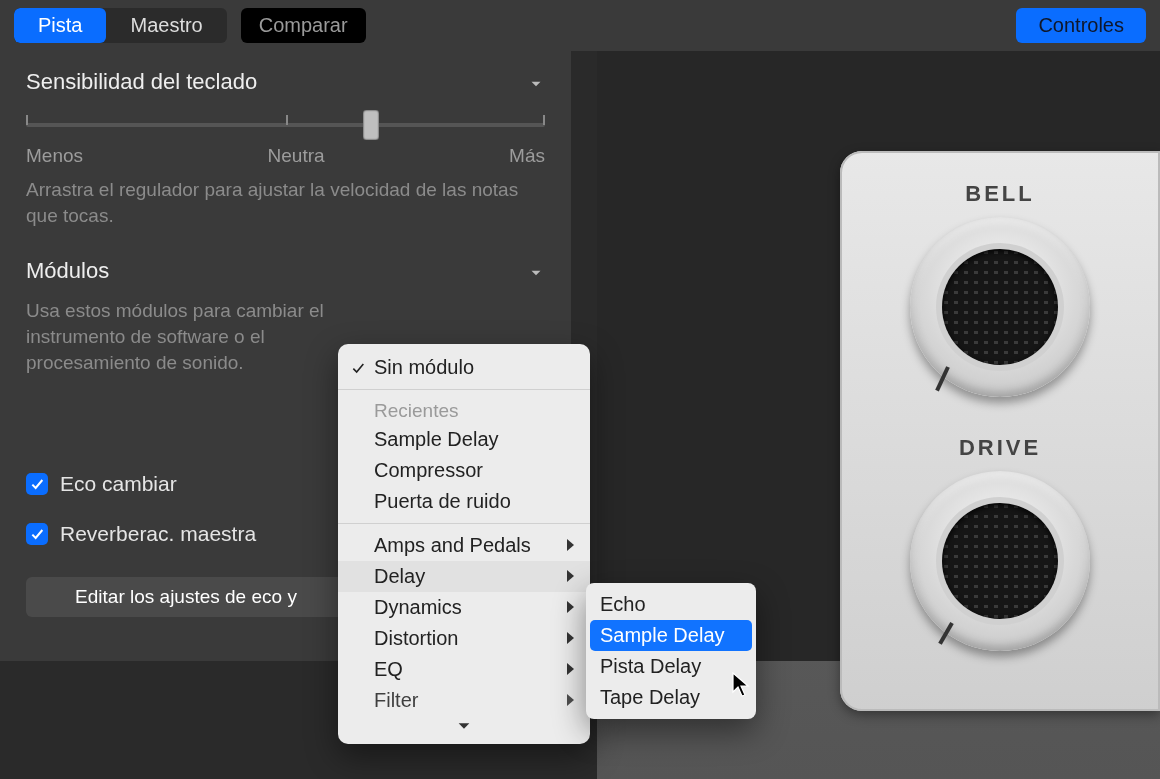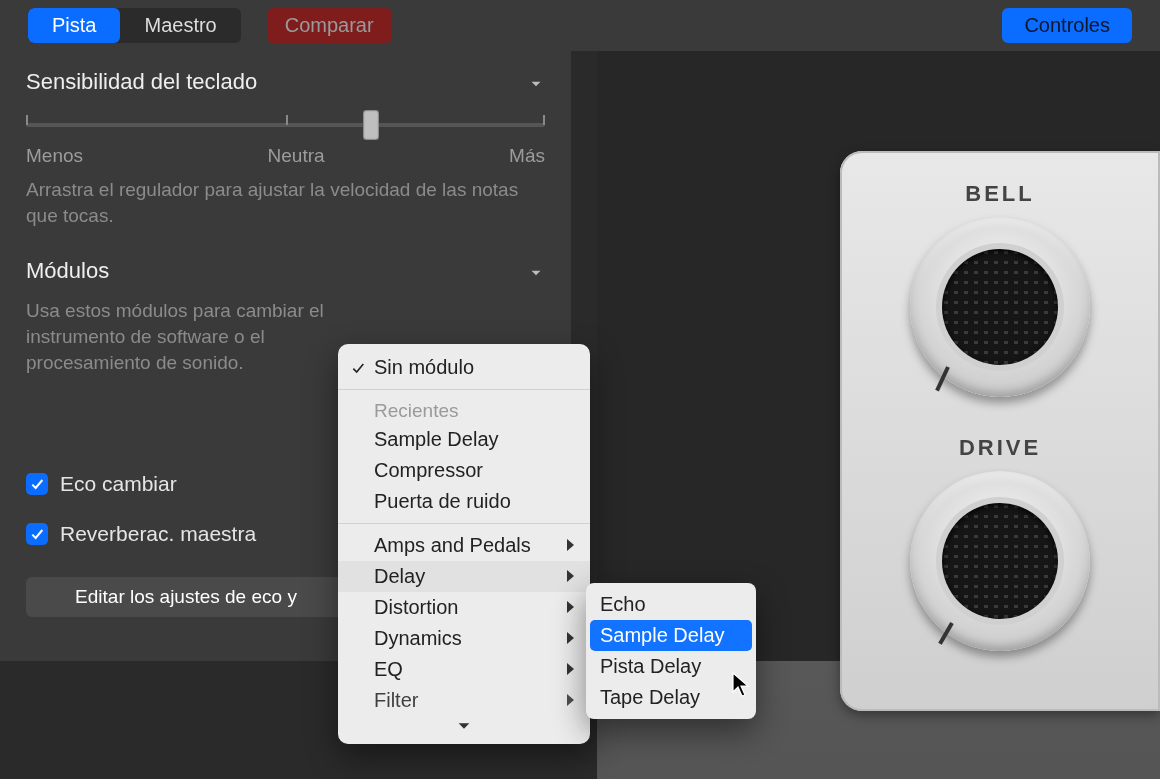--- a/index.html
+++ b/index.html
@@ -2,23 +2,22 @@
 <html><head>
 <meta charset="utf-8">
 <style>
   * { box-sizing: border-box; margin: 0; padding: 0; }
   html, body { width: 1160px; height: 779px; overflow: hidden; font-family: -apple-system, "Helvetica Neue", Arial, sans-serif; }
   body { background: #2a2a2a; position: relative; }
 
   
   .toolbar {
     display: flex; align-items: center;
-    padding: 8px 28px;
+    padding: 8px 14px;
     background: #3a3a3a;
-    gap: 12px;
   }
   .seg-group {
     display: flex; align-items: center;
     background: #2b2b2b;
     border-radius: 6px;
     overflow: hidden;
   }
   .seg-btn {
     padding: 6px 24px;
     font-size: 20px;
@@ -30,21 +29,21 @@
   .seg-btn.active {
     background: #0a6dff;
     color: #fff;
     border-radius: 6px;
   }
   .cmp-btn {
     margin-left: 14px;
     padding: 6px 18px;
     font-size: 20px;
     color: #9a9a9a;
-    background: #7f1d1d;
+    background: #000000;
     border-radius: 6px;
     cursor: pointer;
   }
   .spacer { flex: 1; }
   .controls-btn {
     padding: 6px 22px;
     font-size: 20px;
     color: #0f172a;
     background: #0a6dff;
     border-radius: 6px;
@@ -380,27 +379,27 @@
           <path d="M1 1l7 6-7 6z"></path>
         </svg></span>
   </div>
   <div class="menu-item hover">
     <span>Delay</span>
     <span class="arrow"><svg viewBox="0 0 10 14">
           <path d="M1 1l7 6-7 6z"></path>
         </svg></span>
   </div>
   <div class="menu-item">
+    <span>Dynamics</span>
+    <span class="arrow"><svg viewBox="0 0 10 14">
+          <path d="M1 1l7 6-7 6z"></path>
+        </svg></span>
+  </div>
+  <div class="menu-item">
     <span>Distortion</span>
-    <span class="arrow"><svg viewBox="0 0 10 14">
-          <path d="M1 1l7 6-7 6z"></path>
-        </svg></span>
-  </div>
-  <div class="menu-item">
-    <span>Dynamics</span>
     <span class="arrow"><svg viewBox="0 0 10 14">
           <path d="M1 1l7 6-7 6z"></path>
         </svg></span>
   </div>
   <div class="menu-item">
     <span>EQ</span>
     <span class="arrow"><svg viewBox="0 0 10 14">
           <path d="M1 1l7 6-7 6z"></path>
         </svg></span>
   </div>

